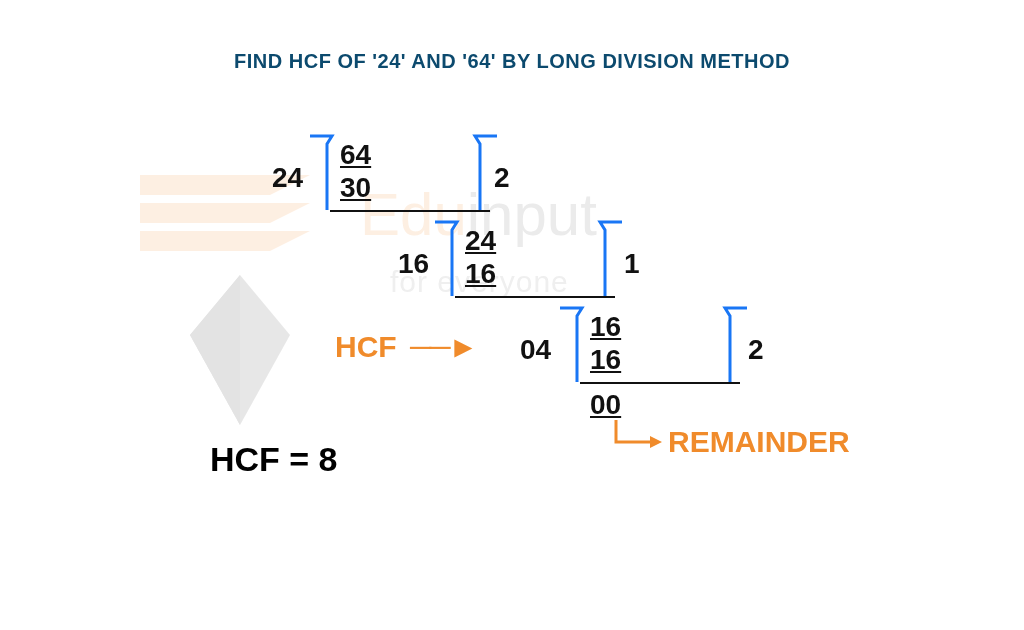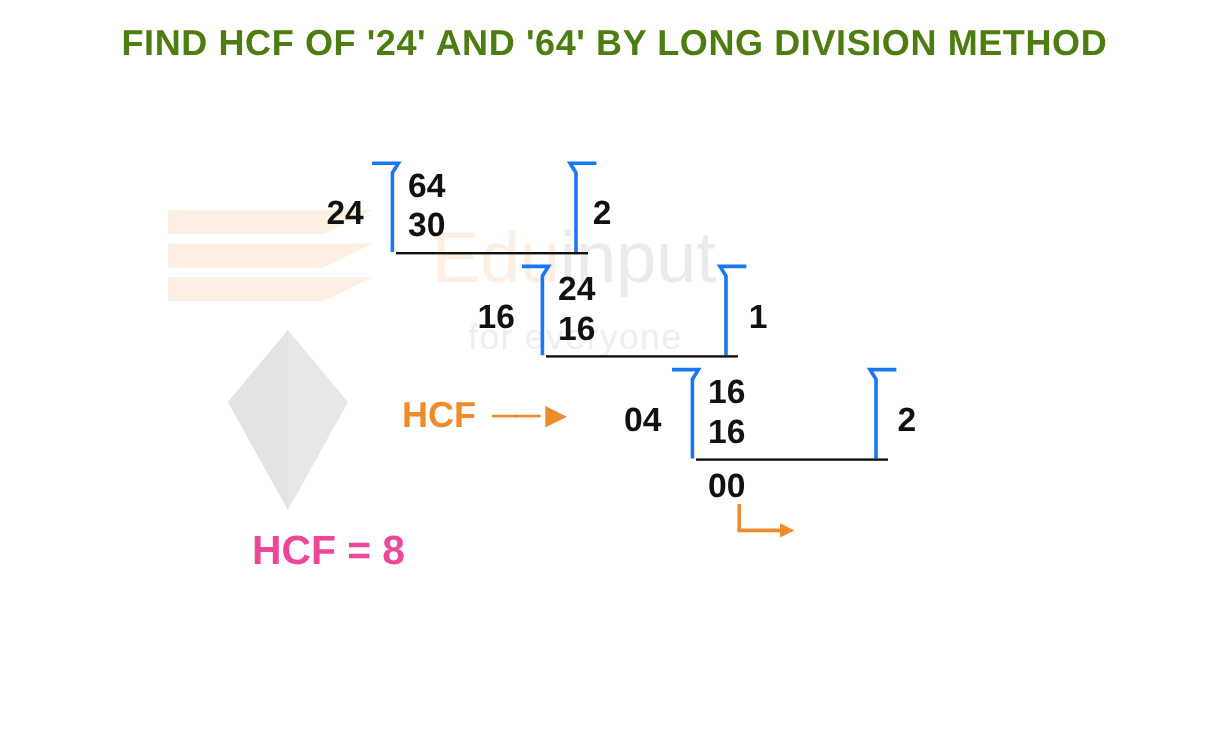--- a/index.html
+++ b/index.html
@@ -6,25 +6,25 @@
     body {
       width: 1024px;
       height: 630px;
       background: #ffffff;
       font-family: Arial, Helvetica, sans-serif;
       position: relative;
       overflow: hidden;
     }
     .title {
       text-align: center;
-      color: #4d7c0f;
-      font-size: 30px;
+      color: #0c4a6e;
+      font-size: 20px;
       font-weight: 700;
       letter-spacing: 0.5px;
-      padding-top: 20px;
+      padding-top: 50px;
     }
     .stage {
       position: absolute;
       top: 120px;
       left: 0;
       width: 1024px;
       height: 470px;
     }
     
     .wm {
@@ -56,30 +56,30 @@
     }
     
     .step {
       position: absolute;
       font-size: 28px;
       font-weight: 600;
       color: #111;
     }
     .divisor { position: absolute; font-size: 28px; font-weight: 600; color: #111; }
     .quotient { position: absolute; font-size: 28px; font-weight: 600; color: #111; }
-    .cell { line-height: 1.18; text-align: right; white-space: pre; }
+    .cell { line-height: 1.18; text-align: right; white-space: pre; text-decoration: underline; }
     .subline { border-top: 2px solid #111; }
     
     
     .bracket { position: absolute; }
     .bracket path { stroke: #1976f5; stroke-width: 3; fill: none; }
 
     .hcf-label { position: absolute; color: #f08b2b; font-size: 30px; font-weight: 800; text-align: center; }
     .arrow-r { position: absolute; color: #f08b2b; font-size: 30px; font-weight: 800; }
-    .result { position: absolute; color: #ec4899; font-size: 34px; font-weight: 800; }
+    .result { position: absolute; color: #000000; font-size: 34px; font-weight: 800; }
     .remainder-label { position: absolute; color: #f08b2b; font-size: 30px; font-weight: 800; }
     .rem-arrow { position: absolute; }
     .rem-arrow path { stroke: #f08b2b; stroke-width: 3; fill: none; }
     .rem-arrow polygon { fill: #f08b2b; }
   </style>
 </head>
 <body>
 
 <div class="title">FIND HCF OF '24' AND '64' BY LONG DIVISION METHOD</div>
 
@@ -138,16 +138,17 @@
      <div class="cell">00</div>
   </div>
 
   <div class="hcf-label" style="left:335px; top:210px;">HCF</div>
   <div class="arrow-r" style="left:410px; top:210px; letter-spacing:-2px;">──►</div>
 
   <svg class="rem-arrow" style="left:608px; top:300px;" width="60" height="50">
     <path d="M 8 0 L 8 22 L 42 22"></path>
     <polygon points="42,16 54,22 42,28"></polygon>
   </svg>
+  <div class="remainder-label" style="left:668px; top:305px;">REMAINDER</div>
 
   <div class="result" style="left:210px; top:320px;">HCF = 8</div>
 
 </div>
 
 </body></html>

